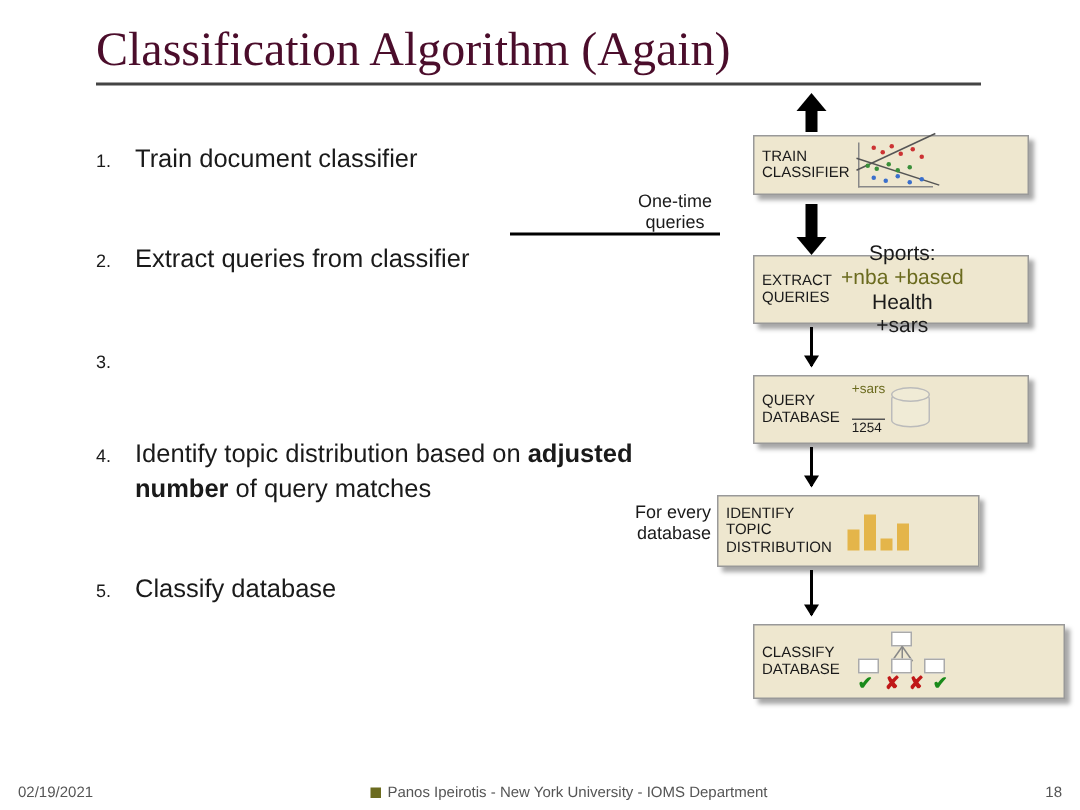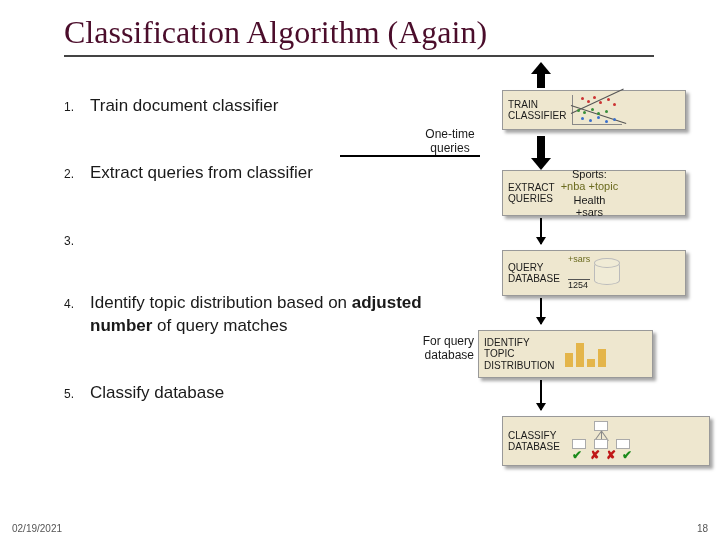--- a/index.html
+++ b/index.html
@@ -90,21 +90,21 @@
     border-bottom: 1px solid #888; border-left: 1px solid #888;
   }
   .scatter::before, .scatter::after { content:''; position:absolute; }
   .scatter .d { position:absolute; width:3px; height:3px; border-radius:50%; }
   .scatter .r { background:#cc3333; }
   .scatter .g { background:#3a8f3a; }
   .scatter .b { background:#3a6fcc; }
   .scatter .line { position:absolute; width:58px; height:1px; background:#555; transform-origin:left center; }
   
   #box2 { left: 502px; top: 170px; width: 184px; height: 46px; }
-  .exq-right { margin-left: 6px; font-size: 11px; line-height:1.1; text-align:center; }
+  .exq-right { margin-left: 6px; font-size: 14px; line-height:1.1; text-align:center; }
   .exq-right .olive { color: var(--olive); }
   
   #box3 { left: 502px; top: 250px; width: 184px; height: 46px; }
   .db-right { margin-left:8px; font-size:9px; line-height:1.1; display:flex; align-items:center; }
   .cyl {
     width: 26px; height: 24px; background:#f0ebd6; border:1px solid #bbb;
     border-radius: 50% / 20%;
     position: relative; margin-left:2px;
   }
   .cyl::before {
@@ -220,21 +220,21 @@
   </div>
 </div>
 
 <div class="bigarrow-dn"></div>
 
 <div id="box2" class="box">
   <div class="lbl" style="white-space:pre">EXTRACT
 QUERIES</div>
   <div class="exq-right">
     <div>Sports:</div>
-    <div class="olive">+nba +topic</div>
+    <div class="olive">+nba +based</div>
     <div style="white-space:pre; margin-top:2px;"><span>Health
 +sars</span></div>
   </div>
 </div>
 
 <div class="varrow" style="top:218px; height:26px;"></div>
 
 <div id="box3" class="box">
   <div class="lbl" style="white-space:pre">QUERY
 DATABASE</div>
@@ -243,21 +243,21 @@
       <div class="o">+sars</div>
       <div style="border-top:1px solid #555; margin-top:14px; padding-top:1px;">1254</div>
     </div>
     <div class="cyl"></div>
   </div>
 </div>
 
 <div class="varrow" style="top:298px; height:26px;"></div>
 
 <div class="rprefix">
-  <div>For query</div>
+  <div>For every</div>
   <div>database</div>
 </div>
 <div id="box4" class="box">
   <div class="lbl" style="white-space:pre">IDENTIFY
 TOPIC
 DISTRIBUTION</div>
   <div class="bars">
     <div class="b" style="height:14px"></div>
     <div class="b" style="height:24px"></div>
     <div class="b" style="height:8px"></div>
@@ -280,14 +280,15 @@
     <div class="node" style="top:18px; left:50px;"></div>
     <span class="mark tick" style="top:28px; left:6px;">✔</span>
     <span class="mark xmark" style="top:28px; left:24px;">✘</span>
     <span class="mark xmark" style="top:28px; left:40px;">✘</span>
     <span class="mark tick" style="top:28px; left:56px;">✔</span>
   </div>
 </div>
 
 <div class="ft">
   <div>02/19/2021</div>
+  <div class="c"><span class="sq"></span><span>Panos Ipeirotis - New York University - IOMS Department</span></div>
   <div>18</div>
 </div>
 
 </body></html>

